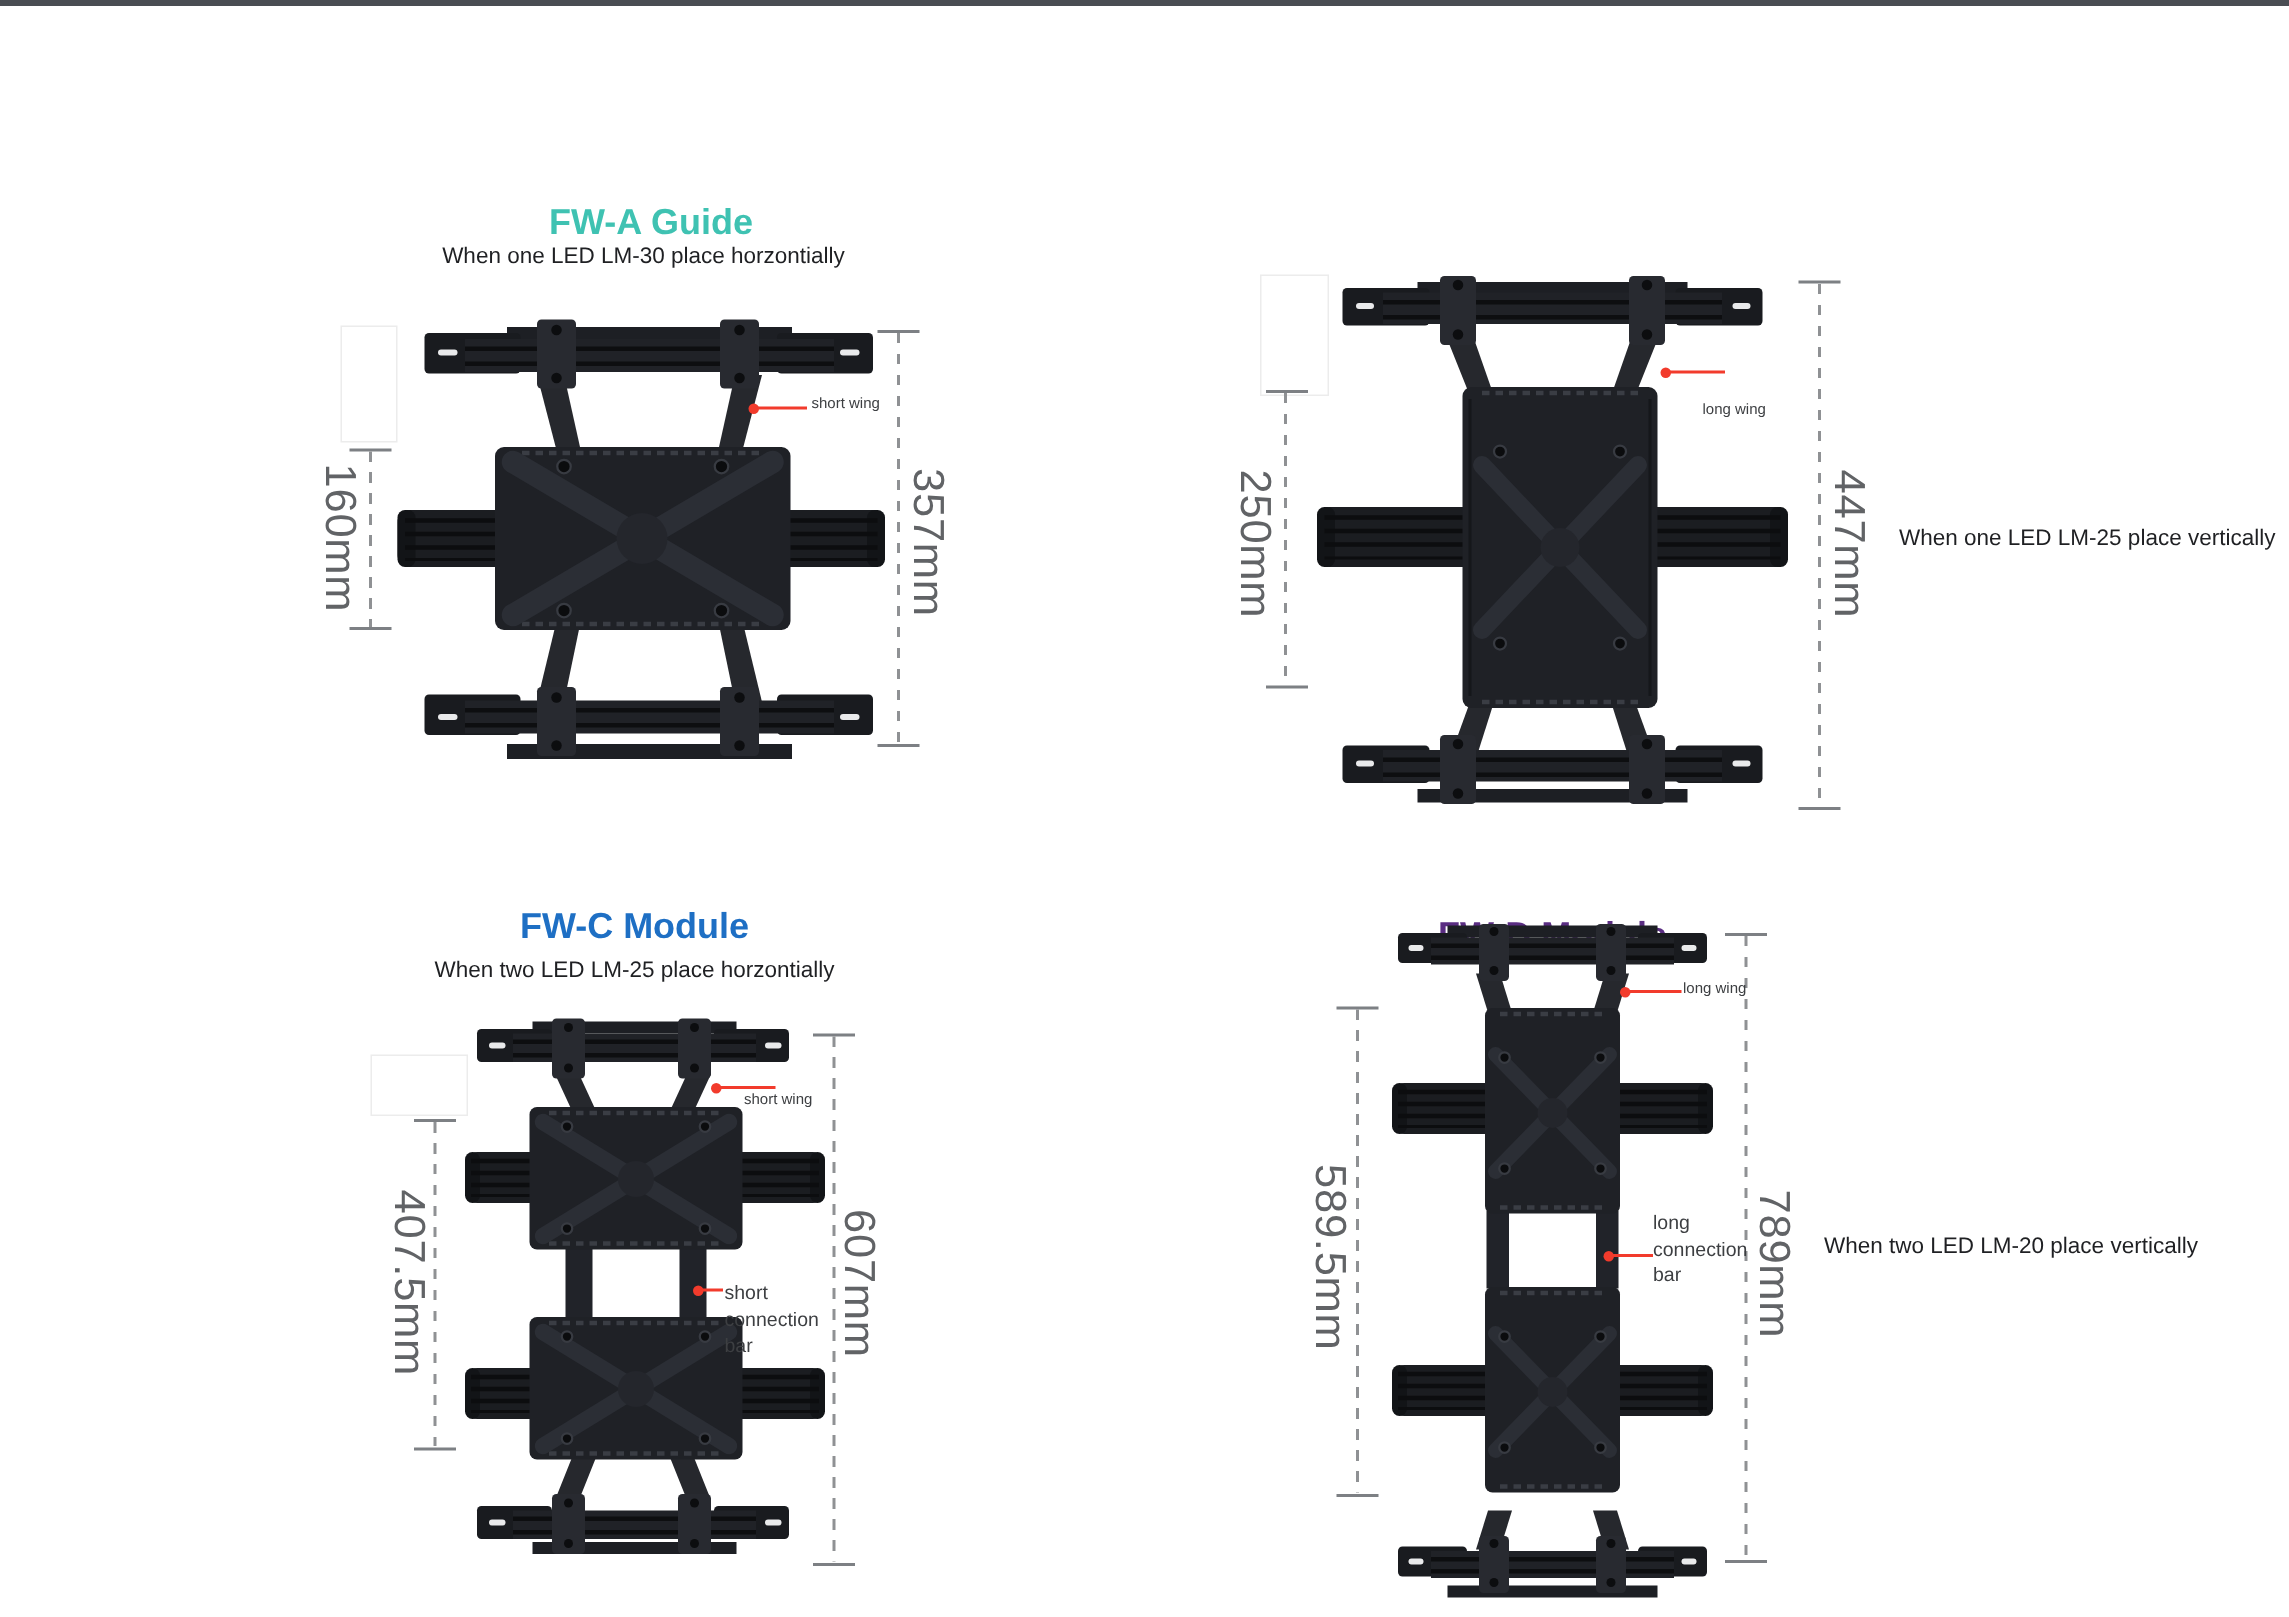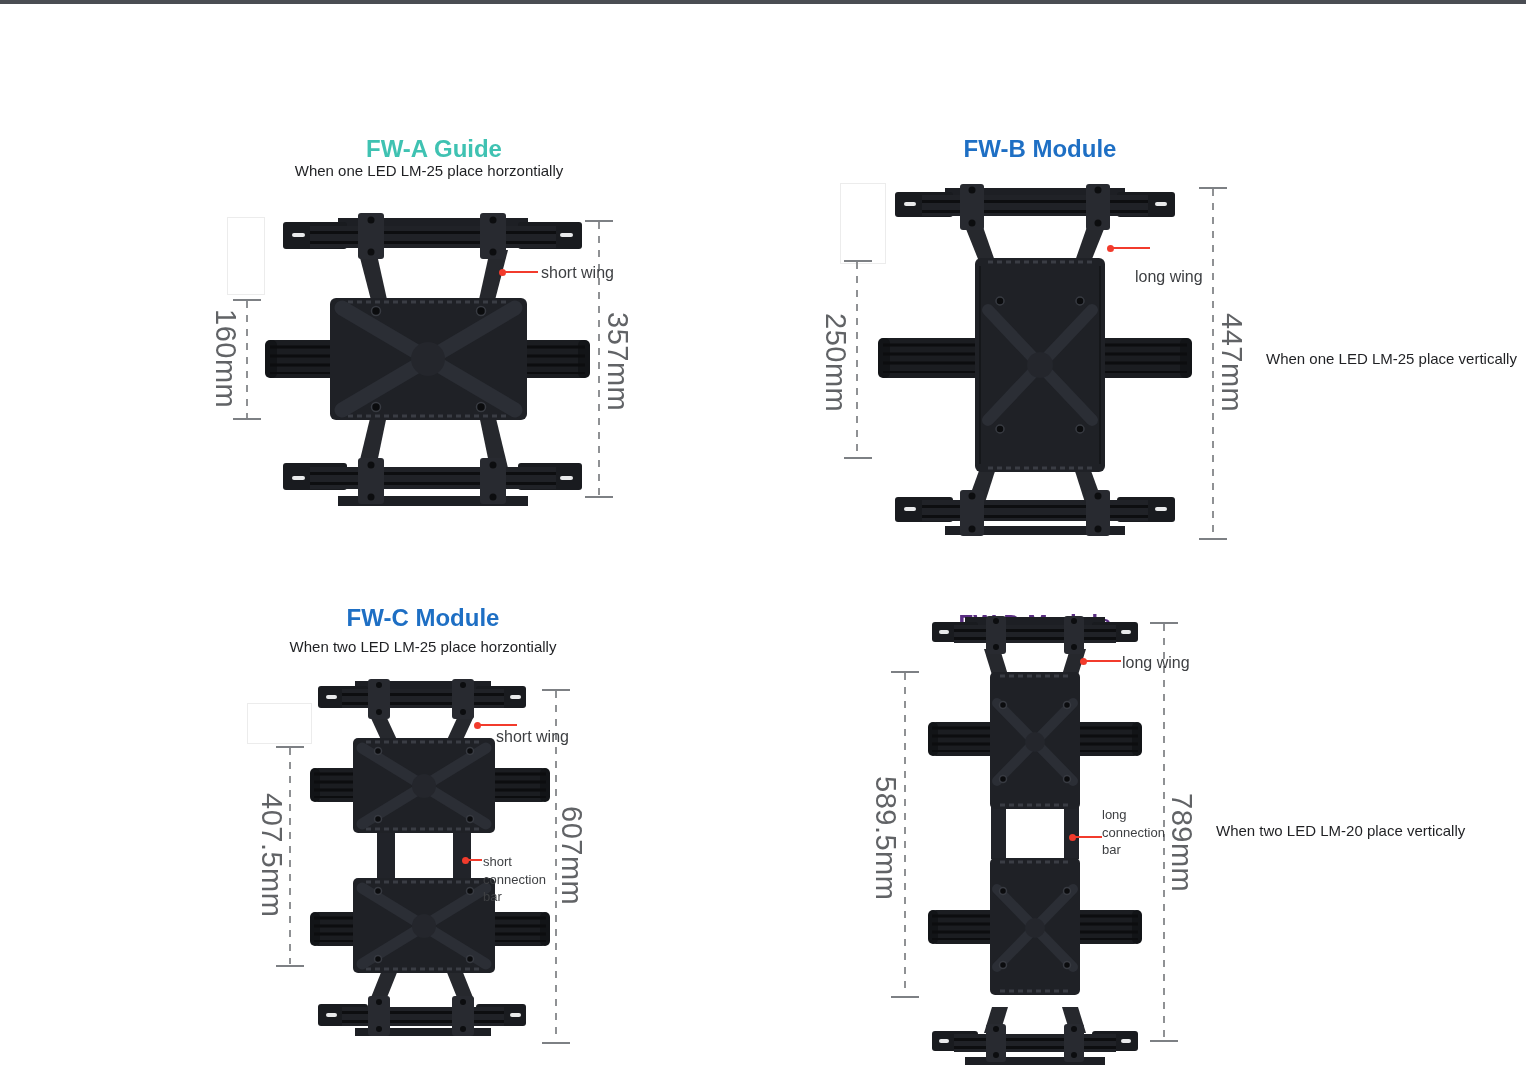--- a/index.html
+++ b/index.html
@@ -18,21 +18,21 @@
 
   
   .dimline{width:2px;background:repeating-linear-gradient(180deg,#8f9194 0 7px,transparent 7px 14px);}
   .dimcap{width:28px;height:0;border-top:2px solid #7d8084;}
   .vlabel{writing-mode:vertical-rl;text-orientation:mixed;font-size:29px;color:#616366;
           width:34px;text-align:center;letter-spacing:0.5px;}
 
   
   .adot{width:7px;height:7px;border-radius:50%;background:#f23b2c;}
   .aline{height:2px;background:#f23b2c;}
-  .alabel{font-size:16px;color:#3d3f42;white-space:nowrap;}
+  .alabel{font-size:10px;color:#3d3f42;white-space:nowrap;}
   .barlabel{font-size:13px;color:#3d3f42;line-height:17.5px;}
   .barlabel span{display:block;}
 
   
   .wbox{background:#ffffff;border:1px solid #ececec;}
 
   
   #fwa-title{left:284px;top:135px;}
   #fwa-subtitle{left:249px;top:162px;}
   #fwa-svg{left:230px;top:210px;}
@@ -80,21 +80,21 @@
   #fwd-bar-label{left:1102px;top:806px;}
   #fwd-note{left:1216px;top:822px;}
 </style>
 </head>
 <body>
 
 <div id="stage">
   <div id="topbar" class="abs"></div>
 
   <div id="fwa-title" class="abs mtitle" style="color: rgb(63, 194, 178);">FW-A Guide</div>
-  <div id="fwa-subtitle" class="abs subtitle">When one LED LM-25 place horzontially</div>
+  <div id="fwa-subtitle" class="abs subtitle">When one LED LM-30 place horzontially</div>
   <div id="fwa-wbox" class="abs wbox"></div>
 
   <svg id="fwa-svg" class="abs" width="420" height="360" viewBox="0 0 420 360">
     <g>
       <rect x="35" y="130" width="325" height="38" rx="8" fill="#1b1d21"></rect>
       <rect x="35" y="130" width="12" height="38" rx="5" fill="#121417"></rect>
       <rect x="348" y="130" width="12" height="38" rx="5" fill="#121417"></rect>
       <line x1="40" y1="137" x2="355" y2="137" stroke="#0c0d0f" stroke-width="3"></line>
       <line x1="40" y1="146" x2="355" y2="146" stroke="#0c0d0f" stroke-width="3"></line>
       <line x1="40" y1="155" x2="355" y2="155" stroke="#0c0d0f" stroke-width="3"></line>
@@ -156,21 +156,20 @@
   <div id="fwa-dimL-cap2" class="abs dimcap"></div>
   <div id="fwa-dimL-label" class="abs vlabel">160mm</div>
   <div id="fwa-dimR-cap1" class="abs dimcap"></div>
   <div id="fwa-dimR-line" class="abs dimline"></div>
   <div id="fwa-dimR-cap2" class="abs dimcap"></div>
   <div id="fwa-dimR-label" class="abs vlabel">357mm</div>
   <div id="fwa-wing-dot" class="abs adot"></div>
   <div id="fwa-wing-line" class="abs aline"></div>
   <div id="fwa-wing-label" class="abs alabel">short wing</div>
 
-  <div id="fwb-title" class="abs mtitle" style="color: rgb(30, 111, 196);">FW-B Module</div>
   <div id="fwb-wbox" class="abs wbox"></div>
 
   <svg id="fwb-svg" class="abs" width="350" height="368" viewBox="0 0 350 368">
     <g>
       <rect x="18" y="156" width="314" height="40" rx="8" fill="#1b1d21"></rect>
       <rect x="18" y="156" width="12" height="40" rx="5" fill="#121417"></rect>
       <rect x="320" y="156" width="12" height="40" rx="5" fill="#121417"></rect>
       <line x1="23" y1="163" x2="327" y2="163" stroke="#0c0d0f" stroke-width="3"></line>
       <line x1="23" y1="172" x2="327" y2="172" stroke="#0c0d0f" stroke-width="3"></line>
       <line x1="23" y1="181" x2="327" y2="181" stroke="#0c0d0f" stroke-width="3"></line>

